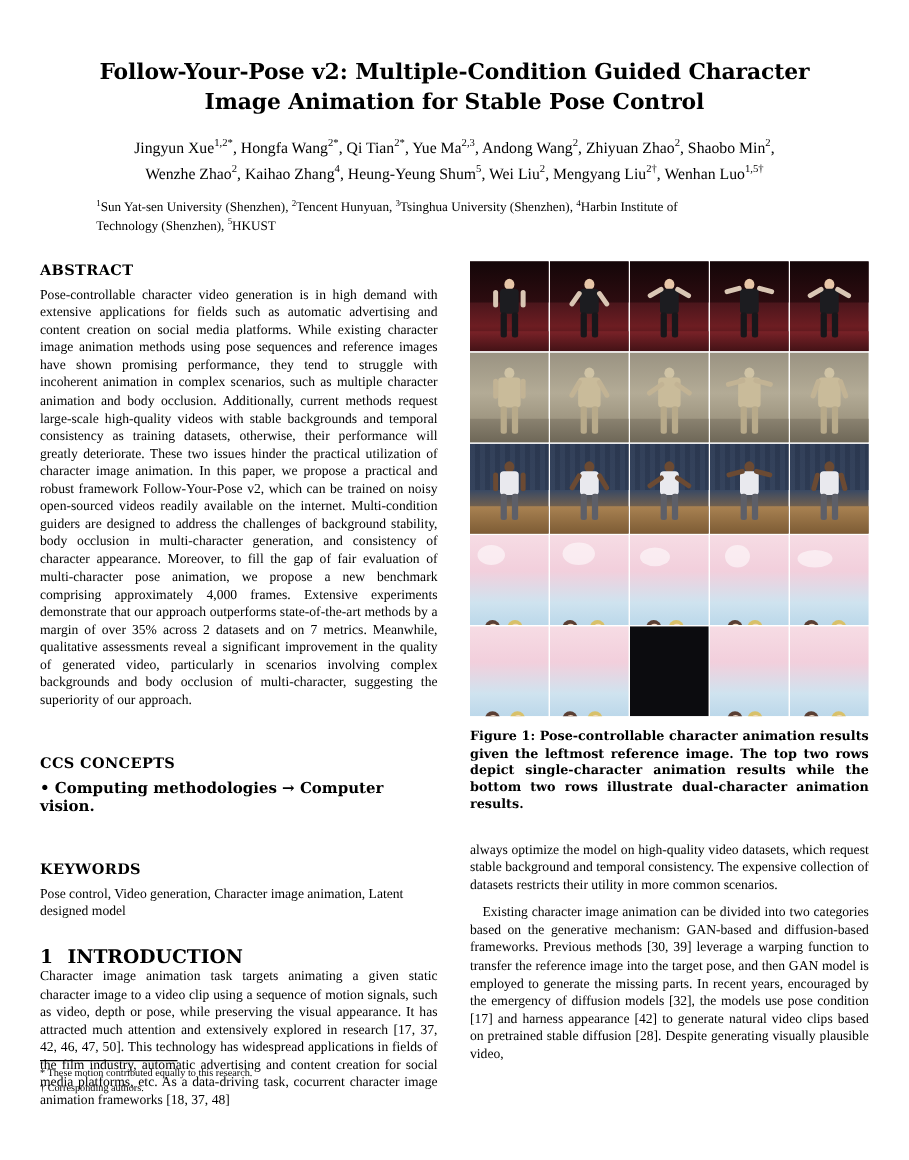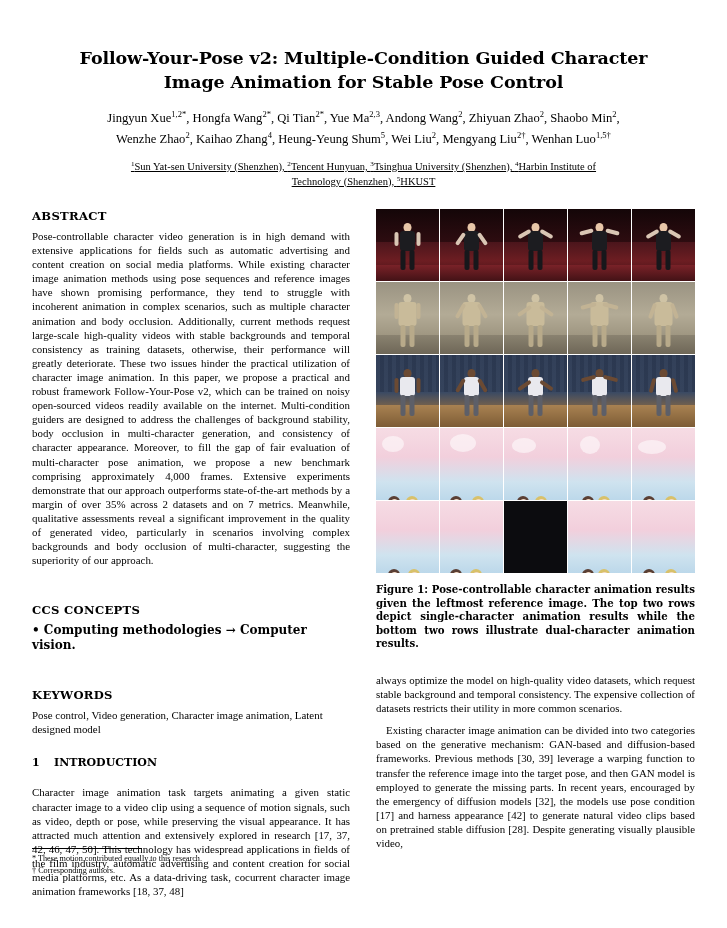--- a/index.html
+++ b/index.html
@@ -32,25 +32,24 @@
     letter-spacing: -0.1px;
     margin: 6px 24px 0 24px;
   }
   .authors {
     text-align: center;
     font-size: 12.6px;
     line-height: 21px;
     margin: 14px 10px 0 10px;
   }
   .affil {
-    text-align: center;
+    text-align: left;
     font-size: 10.5px;
     line-height: 14.5px;
     margin: 10px 45px 0 45px;
-    text-decoration: underline;
   }
   sup { font-size: 0.68em; vertical-align: super; line-height: 0; }
 
   
   .columns {
     display: flex;
     margin-top: 20px;
     gap: 26px;
   }
   .col {
@@ -65,22 +64,22 @@
     font-weight: bold;
     font-size: 11.6px;
     letter-spacing: 0.3px;
     margin: 0 0 6px 0;
   }
   h2.sec.spaced { margin-top: 36px; }
 
   h2.numsec {
     font-family: "DejaVu Serif", serif;
     font-weight: bold;
-    font-size: 11px;
-    margin: 20px 0 16px 0;
+    font-size: 15px;
+    margin: 20px 0 0 0;
   }
   h2.numsec .num { display: inline-block; width: 22px; }
 
   p.body {
     font-size: 10.9px;
     line-height: 14.1px;
     text-align: justify;
     margin: 0 0 8px 0;
     hyphens: auto;
   }

